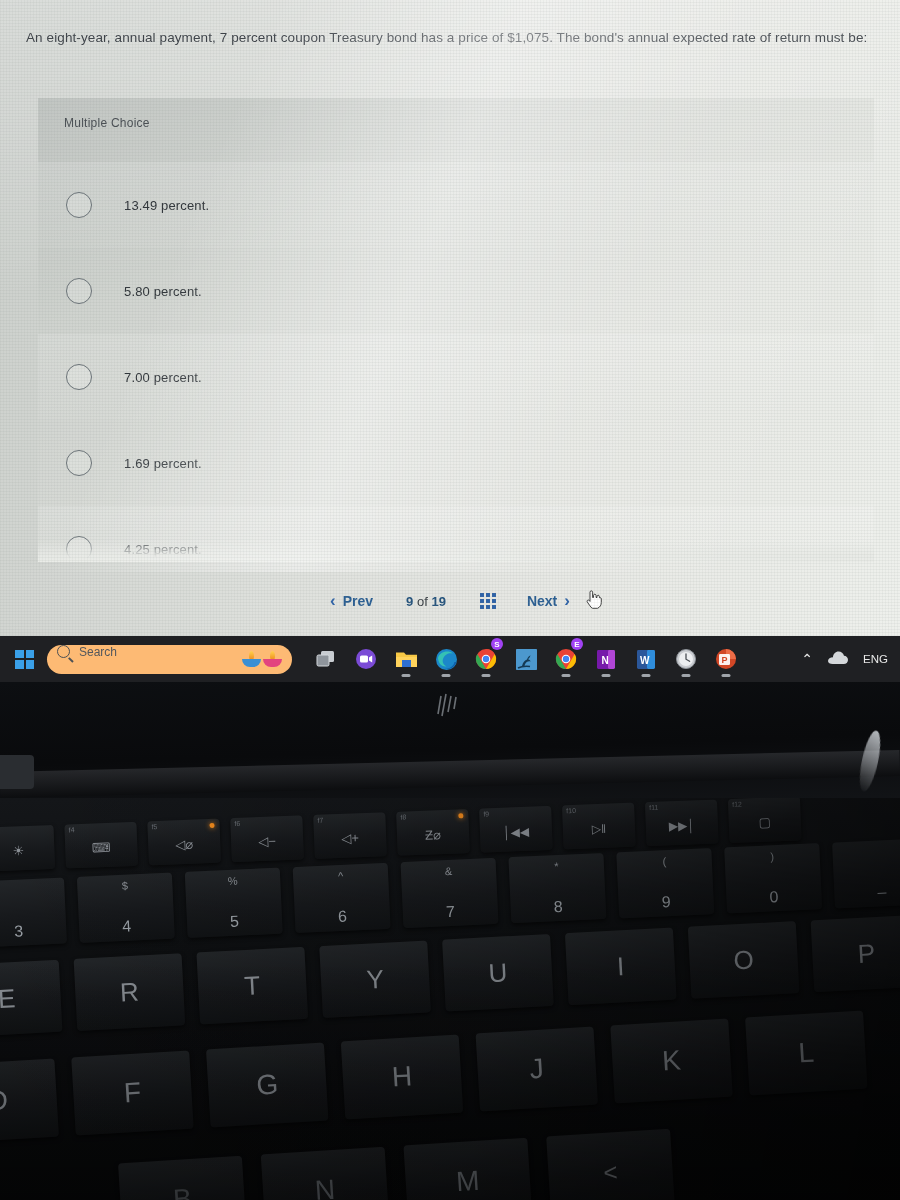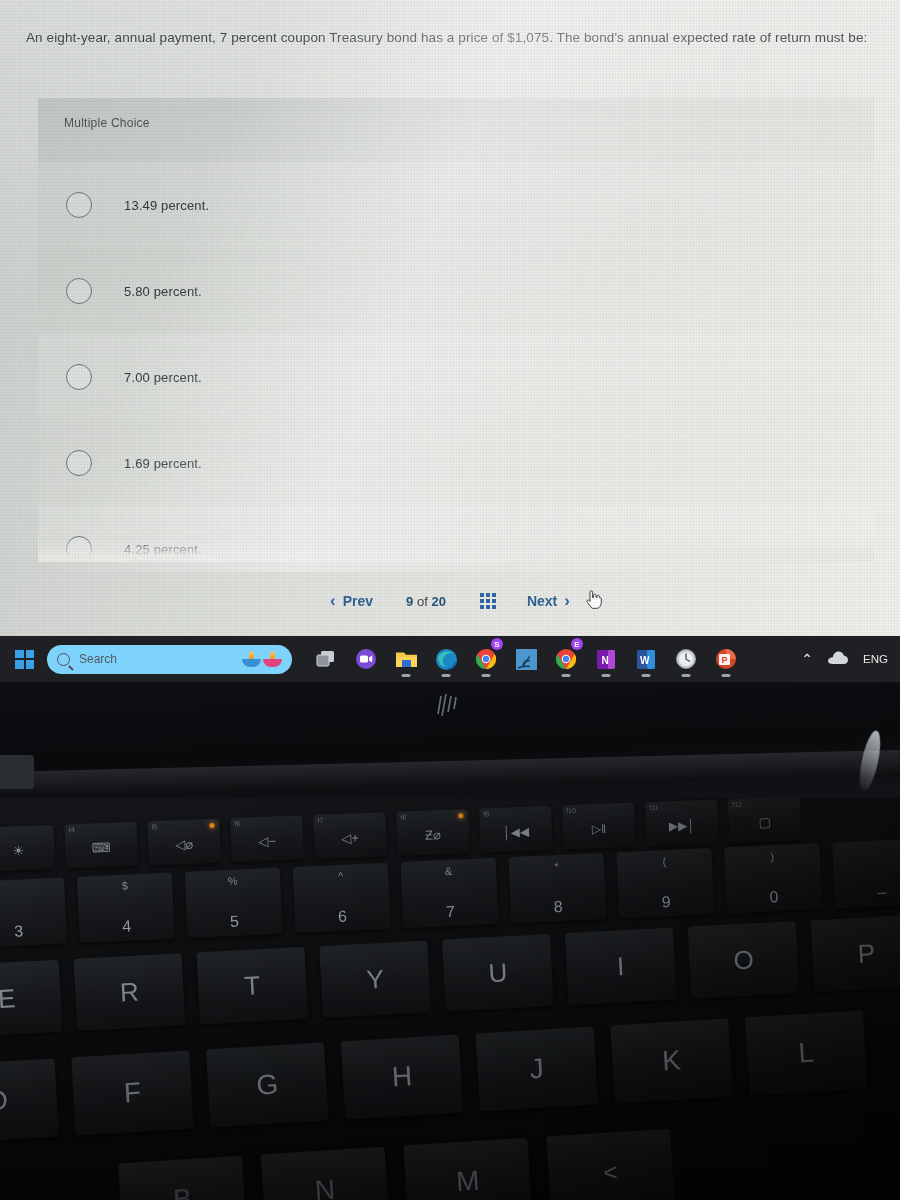--- a/index.html
+++ b/index.html
@@ -70,21 +70,21 @@
   #cursor { position:absolute; left:584px; top:588px; width:18px; height:22px; }
 
   
   #taskbar { position:absolute; left:0; top:636px; width:900px; height:46px;
              background:#1f2023; display:flex; align-items:center; }
   #tb-left { display:flex; align-items:center; gap:0; padding-left:6px; }
   .win-logo { width:19px; height:19px; display:grid; grid-template-columns:1fr 1fr;
               grid-template-rows:1fr 1fr; gap:2px; margin:0 9px; }
   .win-logo i { background:#3aa0e8; display:block; }
   #searchbox { width:245px; height:29px; border-radius:15px;
-               background:#7dd3fc; display:flex; align-items:center;
+               background:#fdba74; display:flex; 
                padding:0 10px; margin-left:4px; position:relative; }
   #searchbox .mag { width:13px; height:13px; border:1.7px solid #4b5054; border-radius:50%;
                     position:relative; flex:none; margin-right:9px; }
   #searchbox .mag:after { content:""; position:absolute; right:-5px; bottom:-4px;
                     width:6px; height:1.7px; background:#4b5054; transform:rotate(45deg); }
   #searchtext { font-size:12px; color:#53585d; }
   .diyas { position:absolute; right:10px; top:4px; display:flex; gap:2px; }
   .diya { width:19px; height:19px; position:relative; }
   .diya .bowl { position:absolute; bottom:1px; left:0; width:19px; height:8px;
                 border-radius:0 0 10px 10px; }
@@ -171,21 +171,21 @@
       </div>
     </div>
     <div id="cardfade"></div>
 
     <div id="nav">
       <span class="chev">‹</span>
       <a id="prev" href="#">Prev</a>
       <span id="pagewrap">
         <b>9</b>
         <span>of</span>
-        <b>20</b>
+        <b>19</b>
       </span>
       <span id="gridicon">
         <i></i>
           <i></i>
           <i></i>
           <i></i>
           <i></i>
           <i></i>
           <i></i>
           <i></i>

